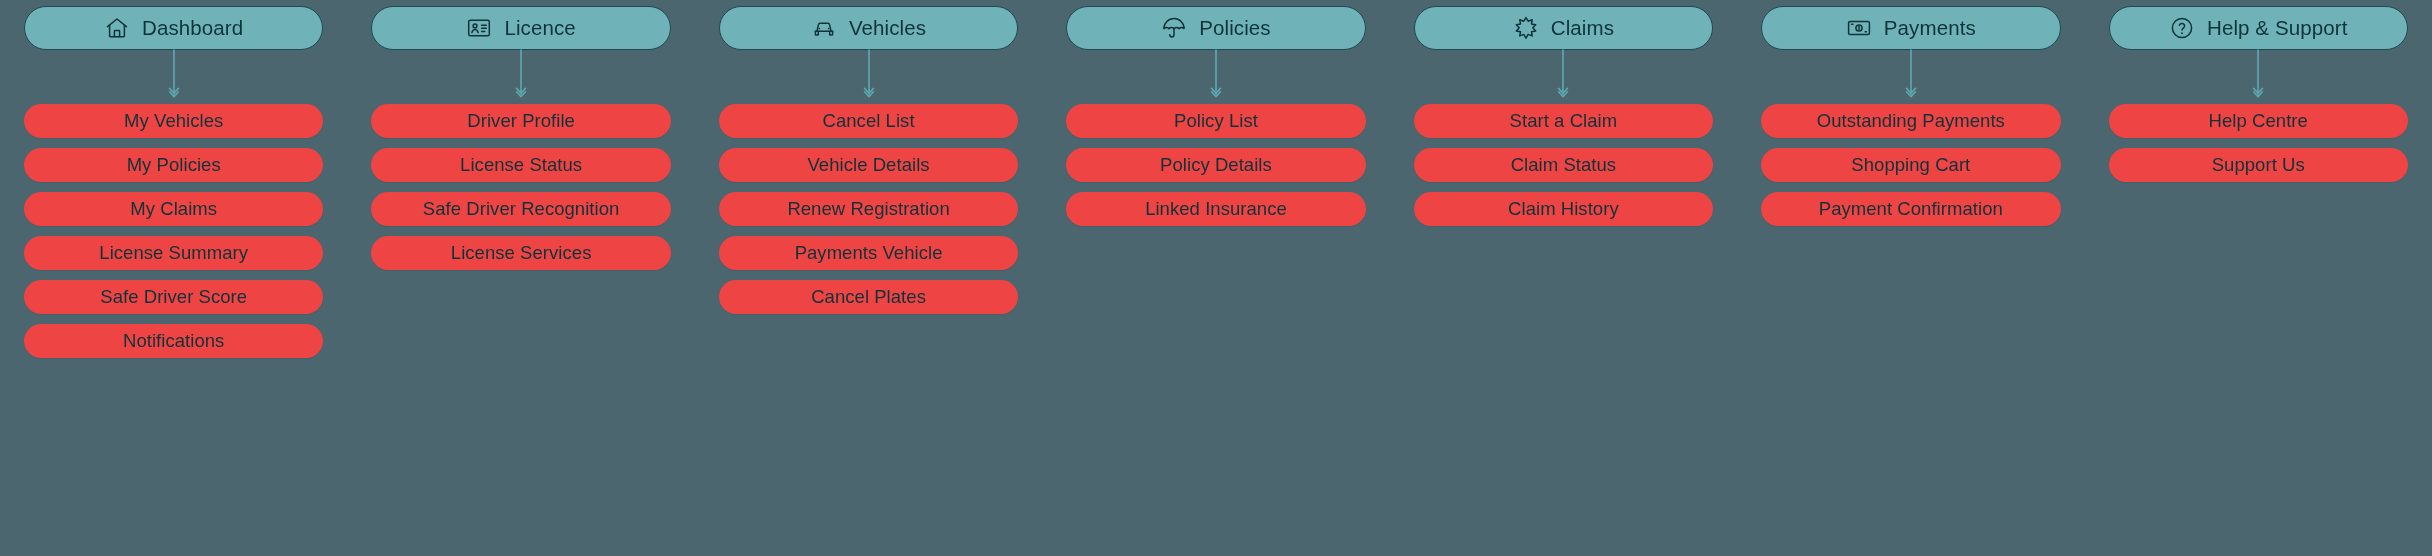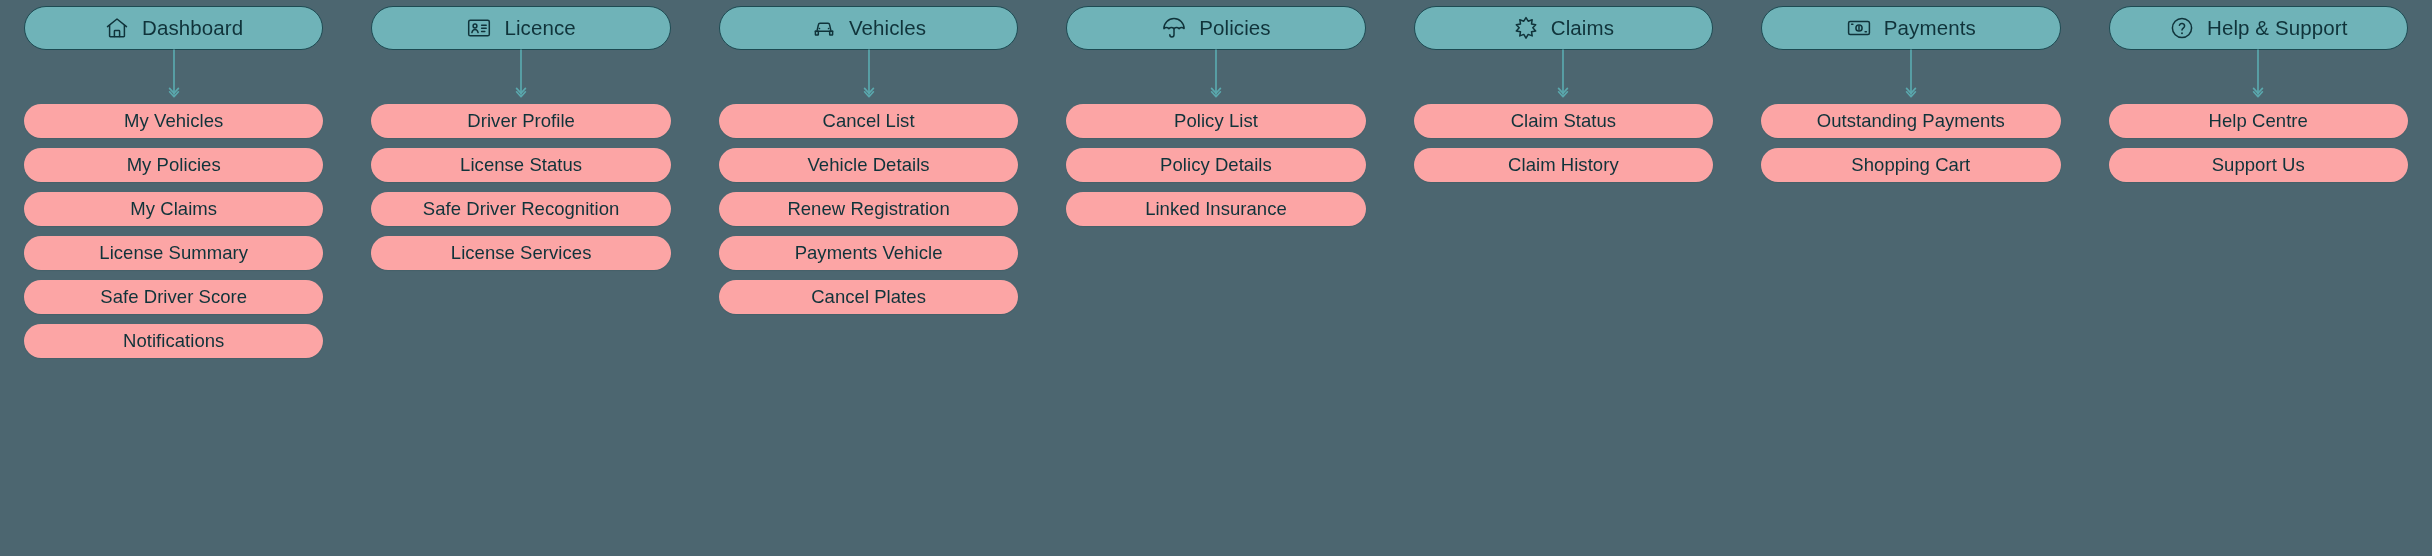--- a/index.html
+++ b/index.html
@@ -87,21 +87,21 @@
   
   .children {
     display: flex;
     flex-direction: column;
     gap: 10px;
   }
 
   .pill {
     height: 34px;
     border-radius: 17px;
-    background: #fca5a5;
+    background: #ef4444;
     display: flex;
     align-items: center;
     justify-content: center;
     cursor: pointer;
     box-shadow: 0 1px 1px rgba(20,45,52,0.10);
   }
 
   .pill-label {
     font-size: 18.5px;
     color: #10333a;
@@ -265,20 +265,23 @@
       </div>
       <div class="connector">
         <svg width="14" height="52" viewBox="0 0 14 52" fill="none" stroke="#5aa8ad" stroke-width="1.7" stroke-linecap="round" stroke-linejoin="round">
           <path d="M7 0v44"></path>
           <path d="M2.6 38.4 7 43.3l4.4-4.9"></path>
           <path d="M2.6 41.8 7 46.7l4.4-4.9"></path>
         </svg>
       </div>
       <div class="children">
         <div class="pill">
+          <span class="pill-label">Start a Claim</span>
+        </div>
+        <div class="pill">
           <span class="pill-label">Claim Status</span>
         </div>
         <div class="pill">
           <span class="pill-label">Claim History</span>
         </div>
       </div>
     </div>
     <div class="column">
       <div class="nav-button">
         <span class="nav-icon">
@@ -298,20 +301,23 @@
           <path d="M2.6 41.8 7 46.7l4.4-4.9"></path>
         </svg>
       </div>
       <div class="children">
         <div class="pill">
           <span class="pill-label">Outstanding Payments</span>
         </div>
         <div class="pill">
           <span class="pill-label">Shopping Cart</span>
         </div>
+        <div class="pill">
+          <span class="pill-label">Payment Confirmation</span>
+        </div>
       </div>
     </div>
     <div class="column">
       <div class="nav-button">
         <span class="nav-icon">
           <svg viewBox="0 0 26 26" fill="none" stroke="#10333a" stroke-width="1.5" stroke-linecap="round" stroke-linejoin="round">
             <circle cx="13" cy="13" r="9.6"></circle>
             <path d="M10.4 10.2a2.7 2.7 0 0 1 5.2.9c0 1.8-2.6 2.3-2.6 4"></path>
             <circle cx="13" cy="18.3" r="0.95" fill="#10333a" stroke="none"></circle>
           </svg>

